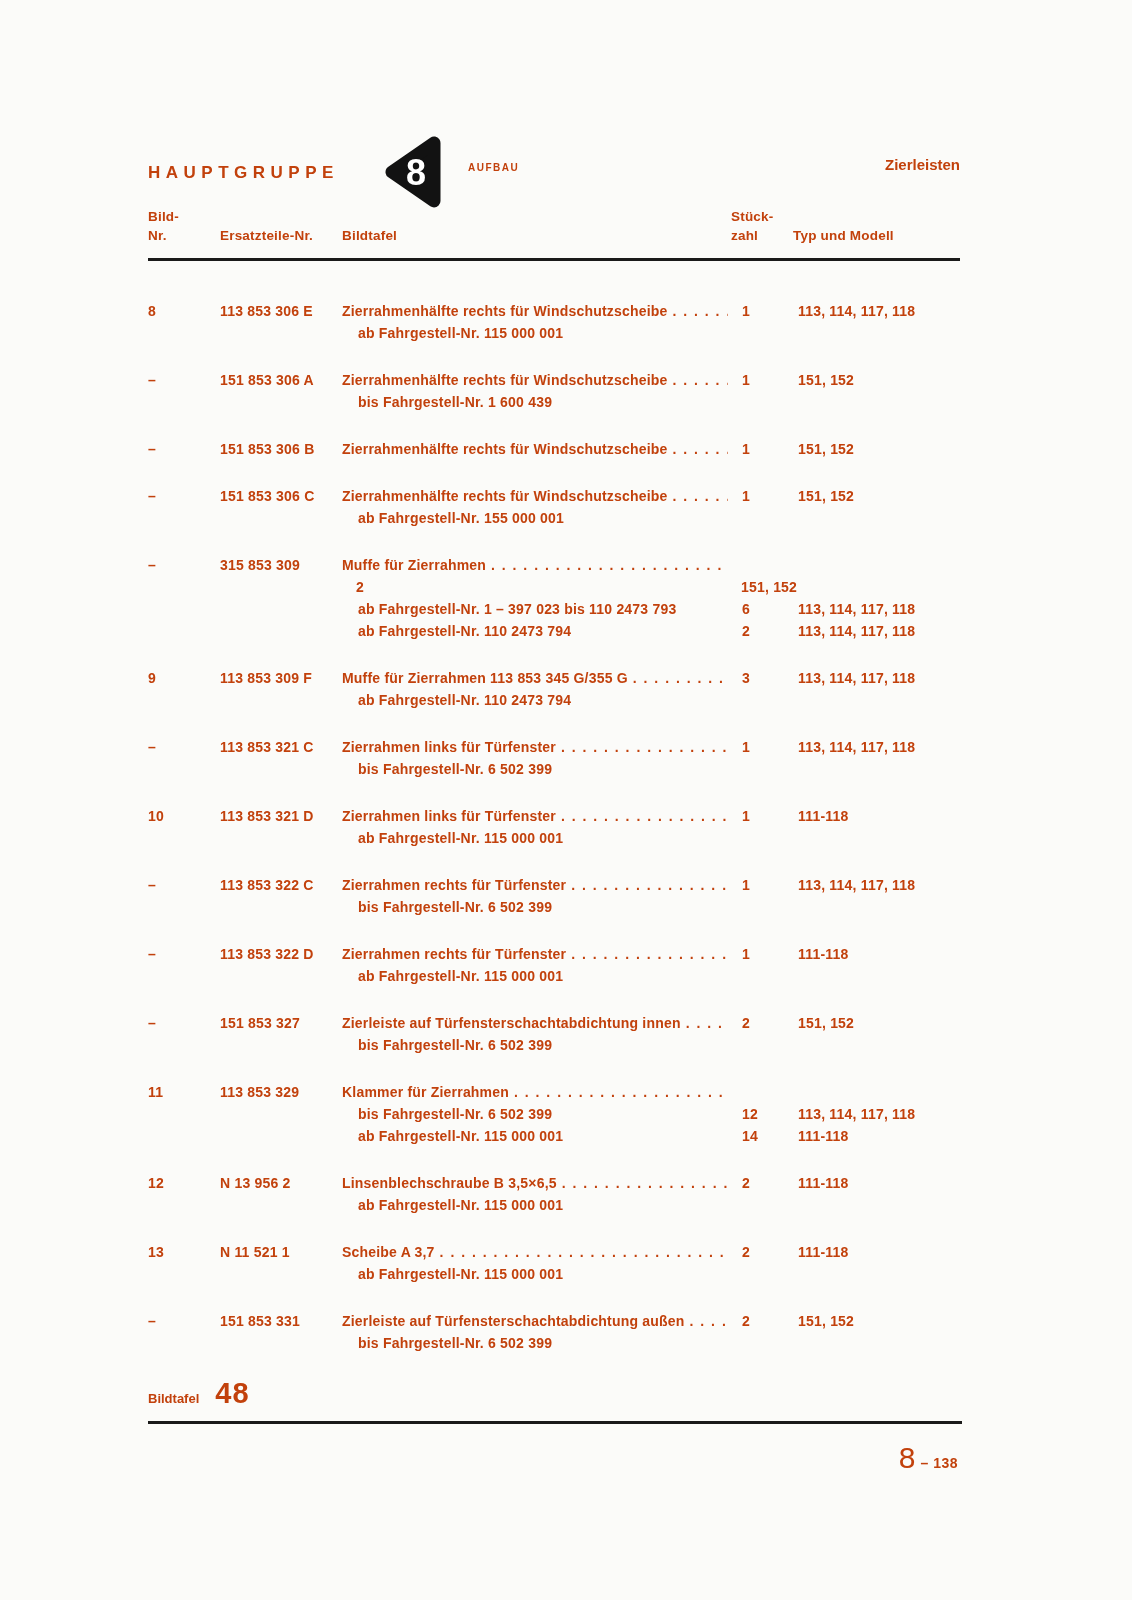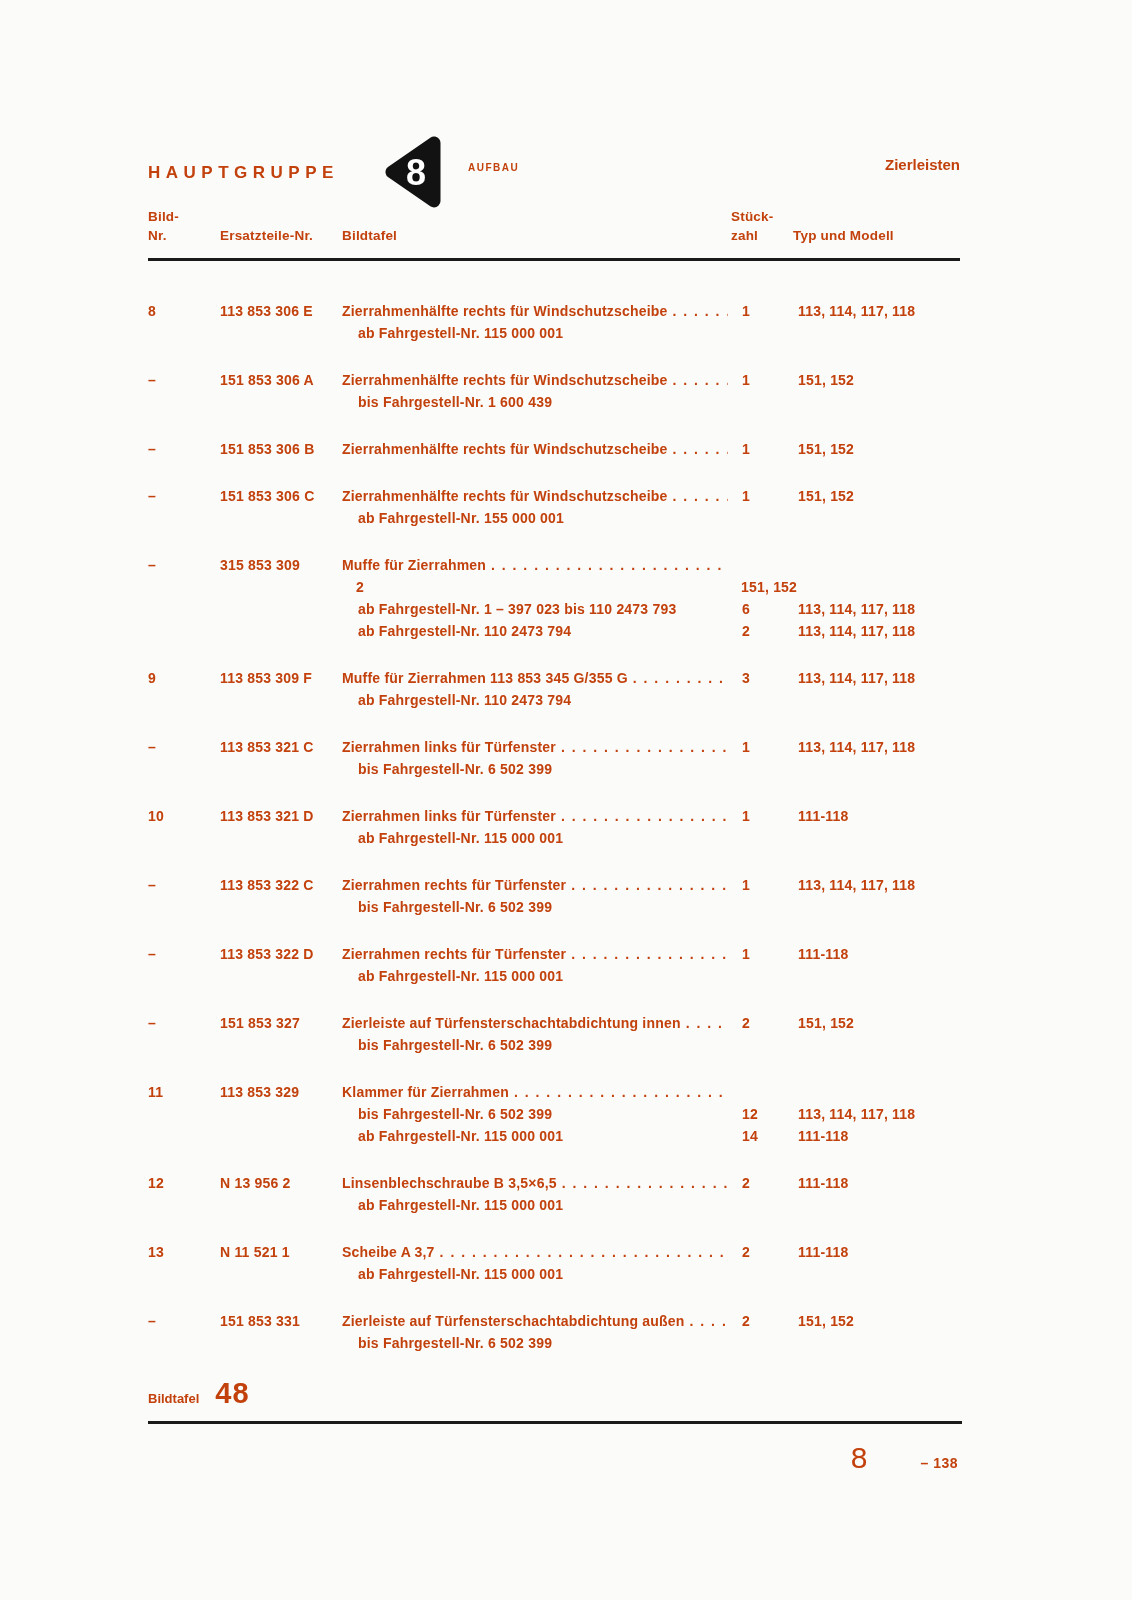--- a/index.html
+++ b/index.html
@@ -37,21 +37,21 @@
         padding-left:5px;letter-spacing:1.5px;}
   .c-qty{padding-left:14px;}
   .c-model{padding-left:13px;white-space:nowrap;}
 
   
   .ft-left{position:absolute;left:148px;top:1377px;display:flex;align-items:baseline;gap:16px;}
   .ft-label{font-size:13px;font-weight:700;}
   .ft-num{font-size:29px;font-weight:700;letter-spacing:1px;}
   .ft-right{position:absolute;right:174px;top:1441px;display:flex;align-items:baseline;gap:5px;}
   .ft-group{font-size:30px;font-weight:400;}
-  .ft-rest{font-size:14px;font-weight:700;letter-spacing:.5px;margin-left:48px;}
+  .ft-rest{font-size:14px;font-weight:700;letter-spacing:.5px;}
 </style>
 </head>
 <body>
 
 <div class="page">
 
   <div class="hg">HAUPTGRUPPE</div>
   <svg class="badge" viewBox="0 0 58 74">
     <polygon points="8,37 50,8 50,66" fill="#121212" stroke="#121212" stroke-width="13" stroke-linejoin="round"></polygon>
     <text x="32" y="50" text-anchor="middle" font-family="Liberation Sans, sans-serif" font-size="36" font-weight="bold" fill="#ffffff">8</text>

